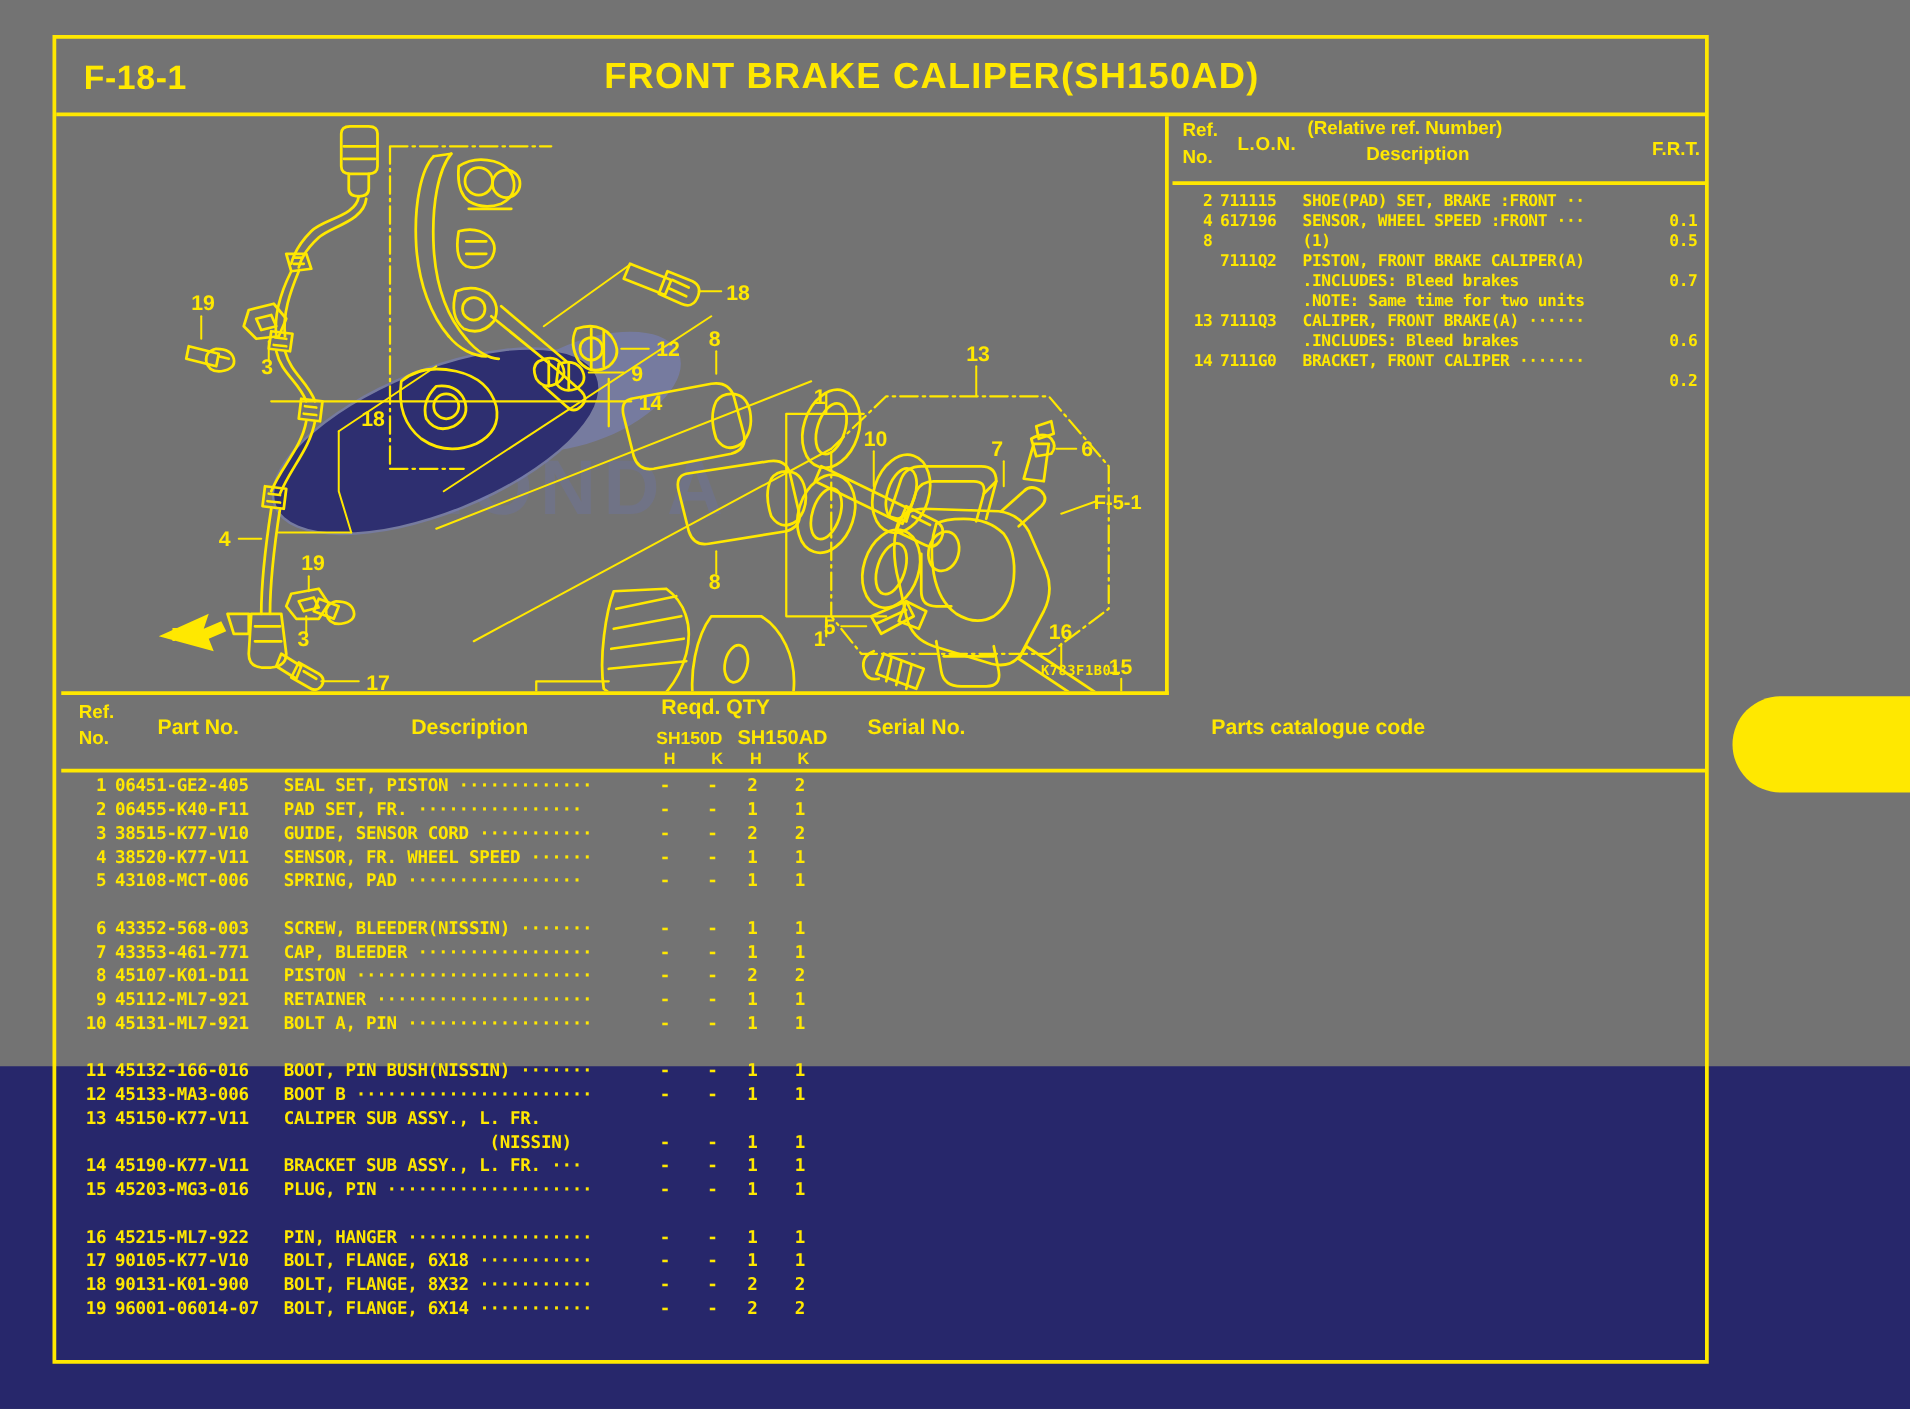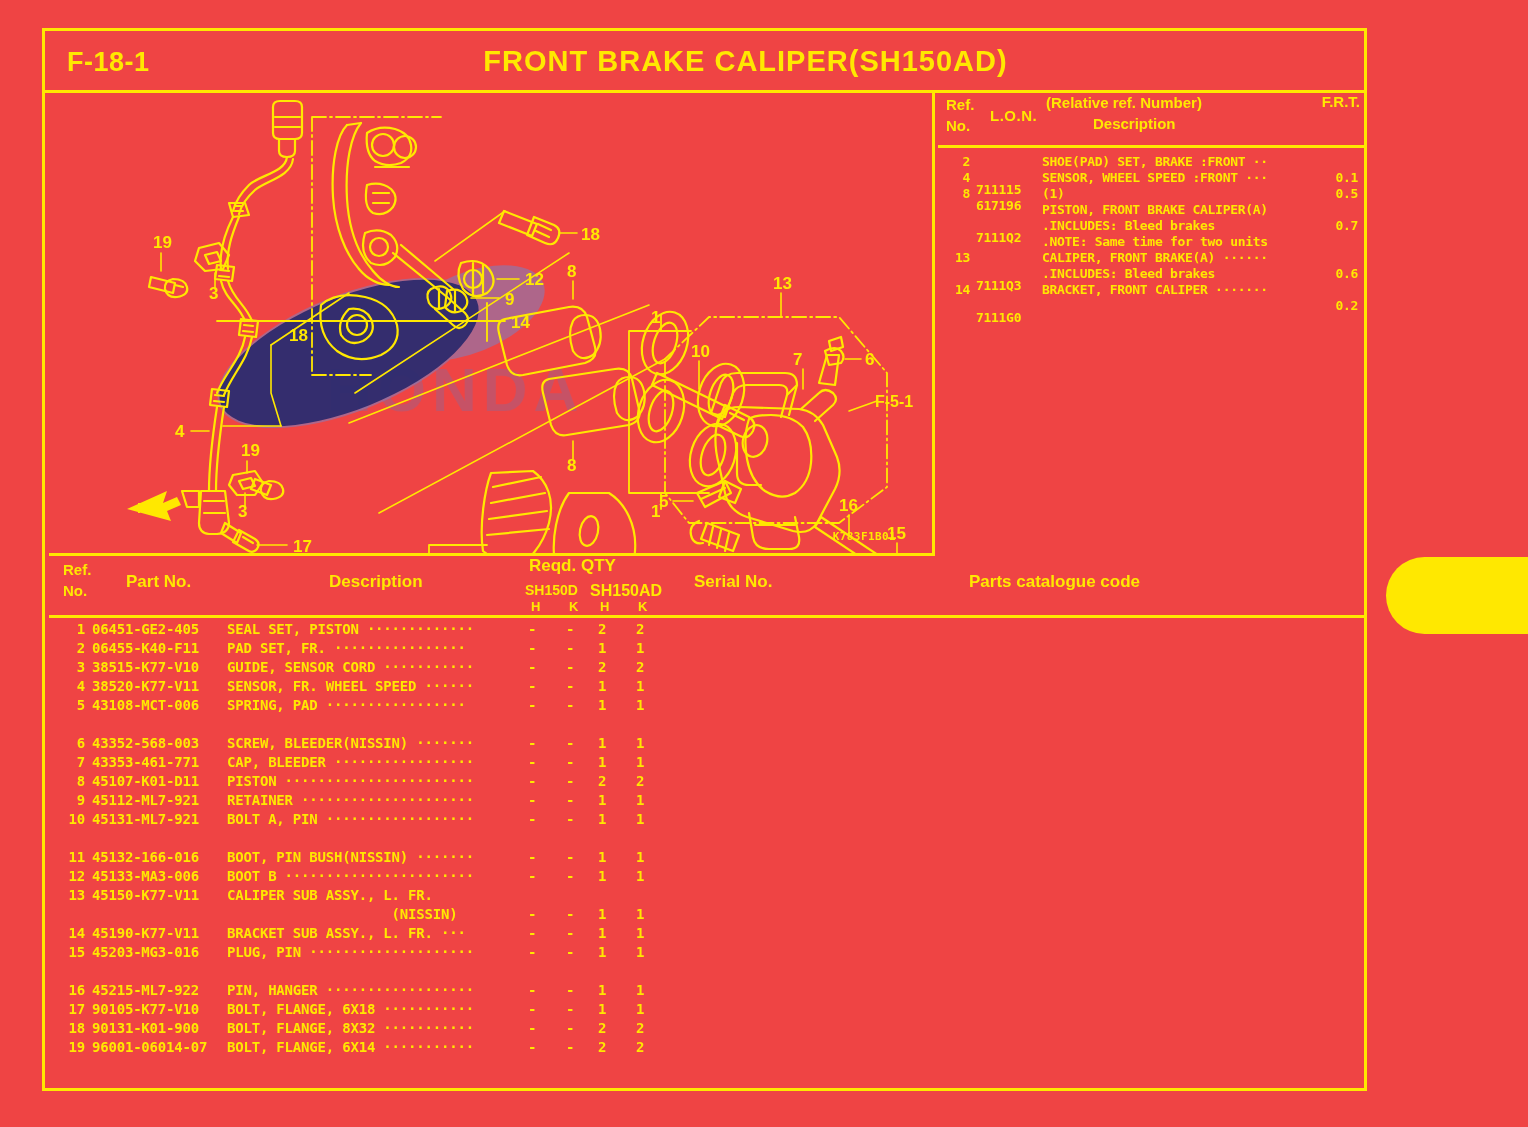--- a/index.html
+++ b/index.html
@@ -1,17 +1,17 @@
 <!DOCTYPE html>
 <html><head>
 <meta charset="utf-8">
 <style>
   html,body{margin:0;padding:0;background:#27276b;}
   body{width:1528px;height:1127px;font-family:"Liberation Sans",sans-serif;overflow:hidden;}
-  .page{position:relative;width:1528px;height:1127px;background:#ef4444;}
+  .page{position:relative;width:1528px;height:853px;background:#737373;}
 
   
   .frame{position:absolute;left:42px;top:28px;width:1325px;height:1063px;border:3px solid #ffe800;box-sizing:border-box;}
 
   
   .titlebar{position:absolute;left:0;top:0;width:100%;height:62px;border-bottom:3px solid #ffe800;box-sizing:border-box;}
   .fig-id{position:absolute;left:22px;top:16px;color:#ffe800;font-size:27px;font-weight:bold;letter-spacing:0.5px;}
   .fig-title{position:absolute;left:0;top:14px;width:100%;text-align:center;color:#ffe800;font-size:29px;font-weight:bold;letter-spacing:1px;padding-left:41px;}
 
   
@@ -21,25 +21,25 @@
 
   
   .reftable{position:absolute;left:893px;top:62px;width:428px;height:463px;box-sizing:border-box;}
   .ref-head{position:relative;height:52px;border-bottom:3px solid #ffe800;}
   .ref-head span{position:absolute;color:#ffe800;font-weight:bold;font-size:15px;}
   .rh-ref{left:8px;top:3px;}
   .rh-no{left:8px;top:24px;}
   .rh-lon{left:52px;top:14px;font-size:17px;letter-spacing:0.5px;}
   .rh-rel{left:108px;top:1px;font-size:15px;}
   .rh-desc{left:155px;top:22px;font-size:15px;}
-  .rh-frt{right:6px;top:0;font-size:15px;}
+  .rh-frt{right:6px;top:18px;font-size:15px;}
   .ref-body{padding:6px 0 0 0;font-family:"DejaVu Sans Mono",monospace;}
   .ref-row{position:relative;height:16px;color:#ffe800;font-size:13px;font-weight:bold;white-space:pre;letter-spacing:-0.3px;}
   .ref-row .c-ref{position:absolute;left:6px;width:26px;text-align:right;}
-  .ref-row .c-lon{position:absolute;left:38px;margin-top:28px;}
+  .ref-row .c-lon{position:absolute;left:38px;}
   .ref-row .c-desc{position:absolute;left:104px;}
   .ref-row .c-frt{position:absolute;right:8px;margin-top:16px;}
 
   
   .plhead{position:absolute;left:4px;top:525px;width:1315px;height:62px;border-bottom:3px solid #ffe800;box-sizing:border-box;}
   .plhead span{position:absolute;color:#ffe800;font-weight:bold;}
   .ph-ref{left:14px;top:5px;font-size:15px;}
   .ph-no{left:14px;top:26px;font-size:15px;}
   .ph-part{left:77px;top:16px;font-size:17px;}
   .ph-desc{left:280px;top:16px;font-size:17px;}

